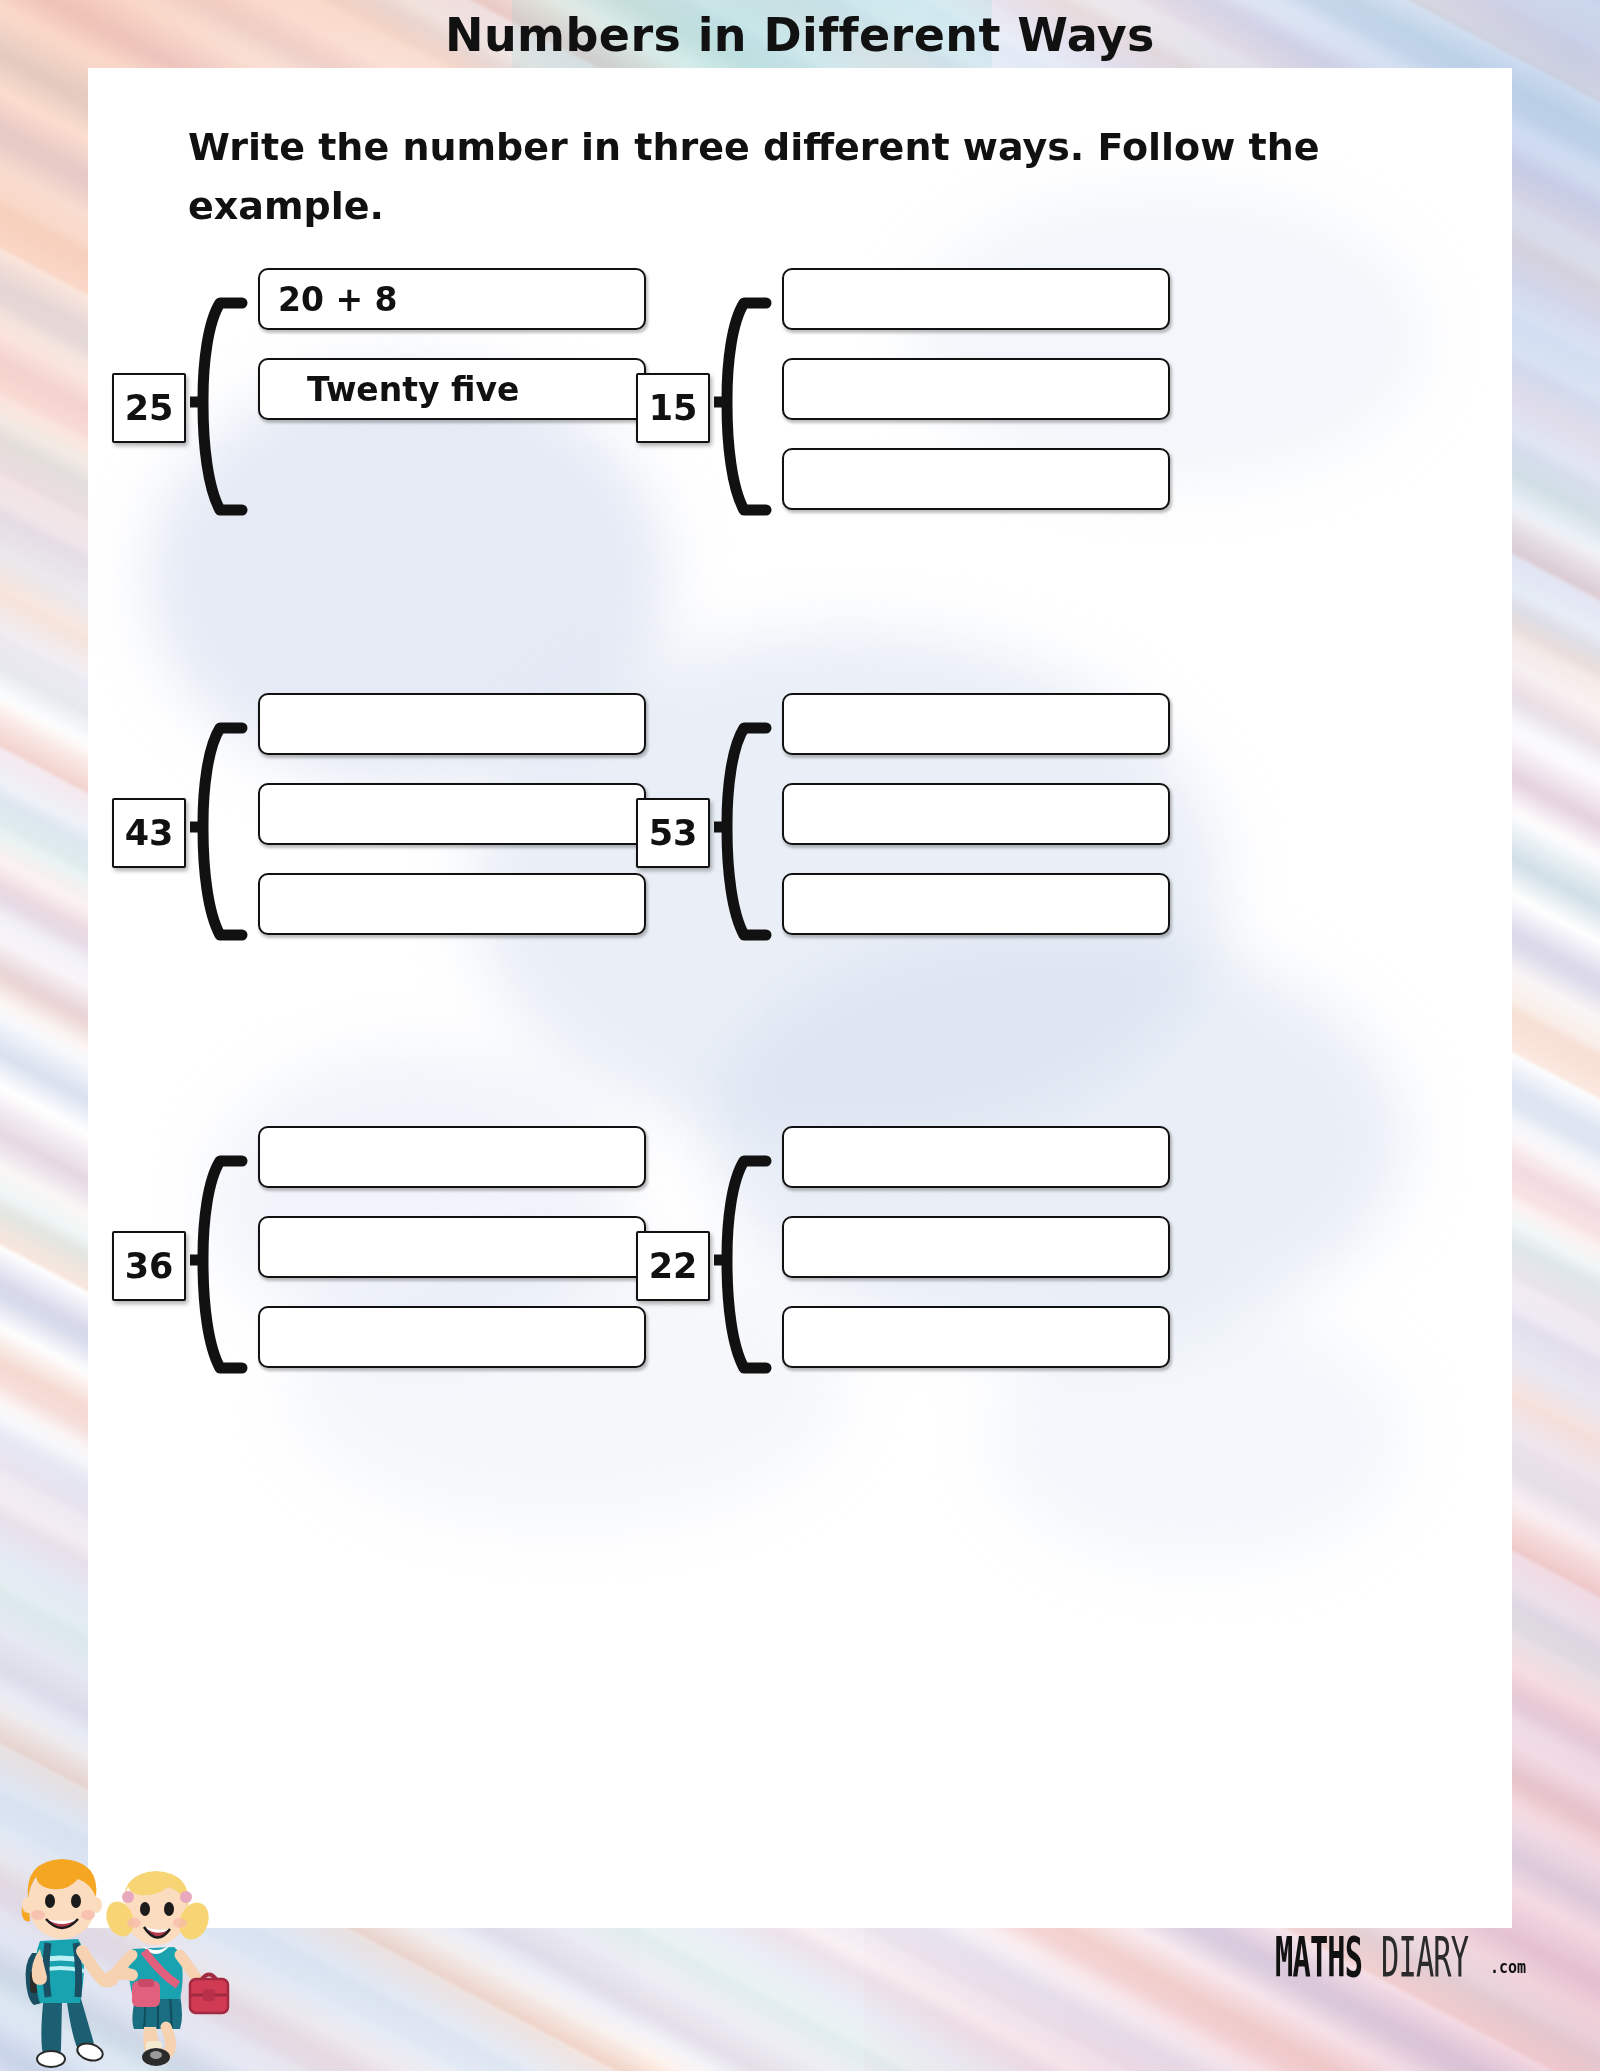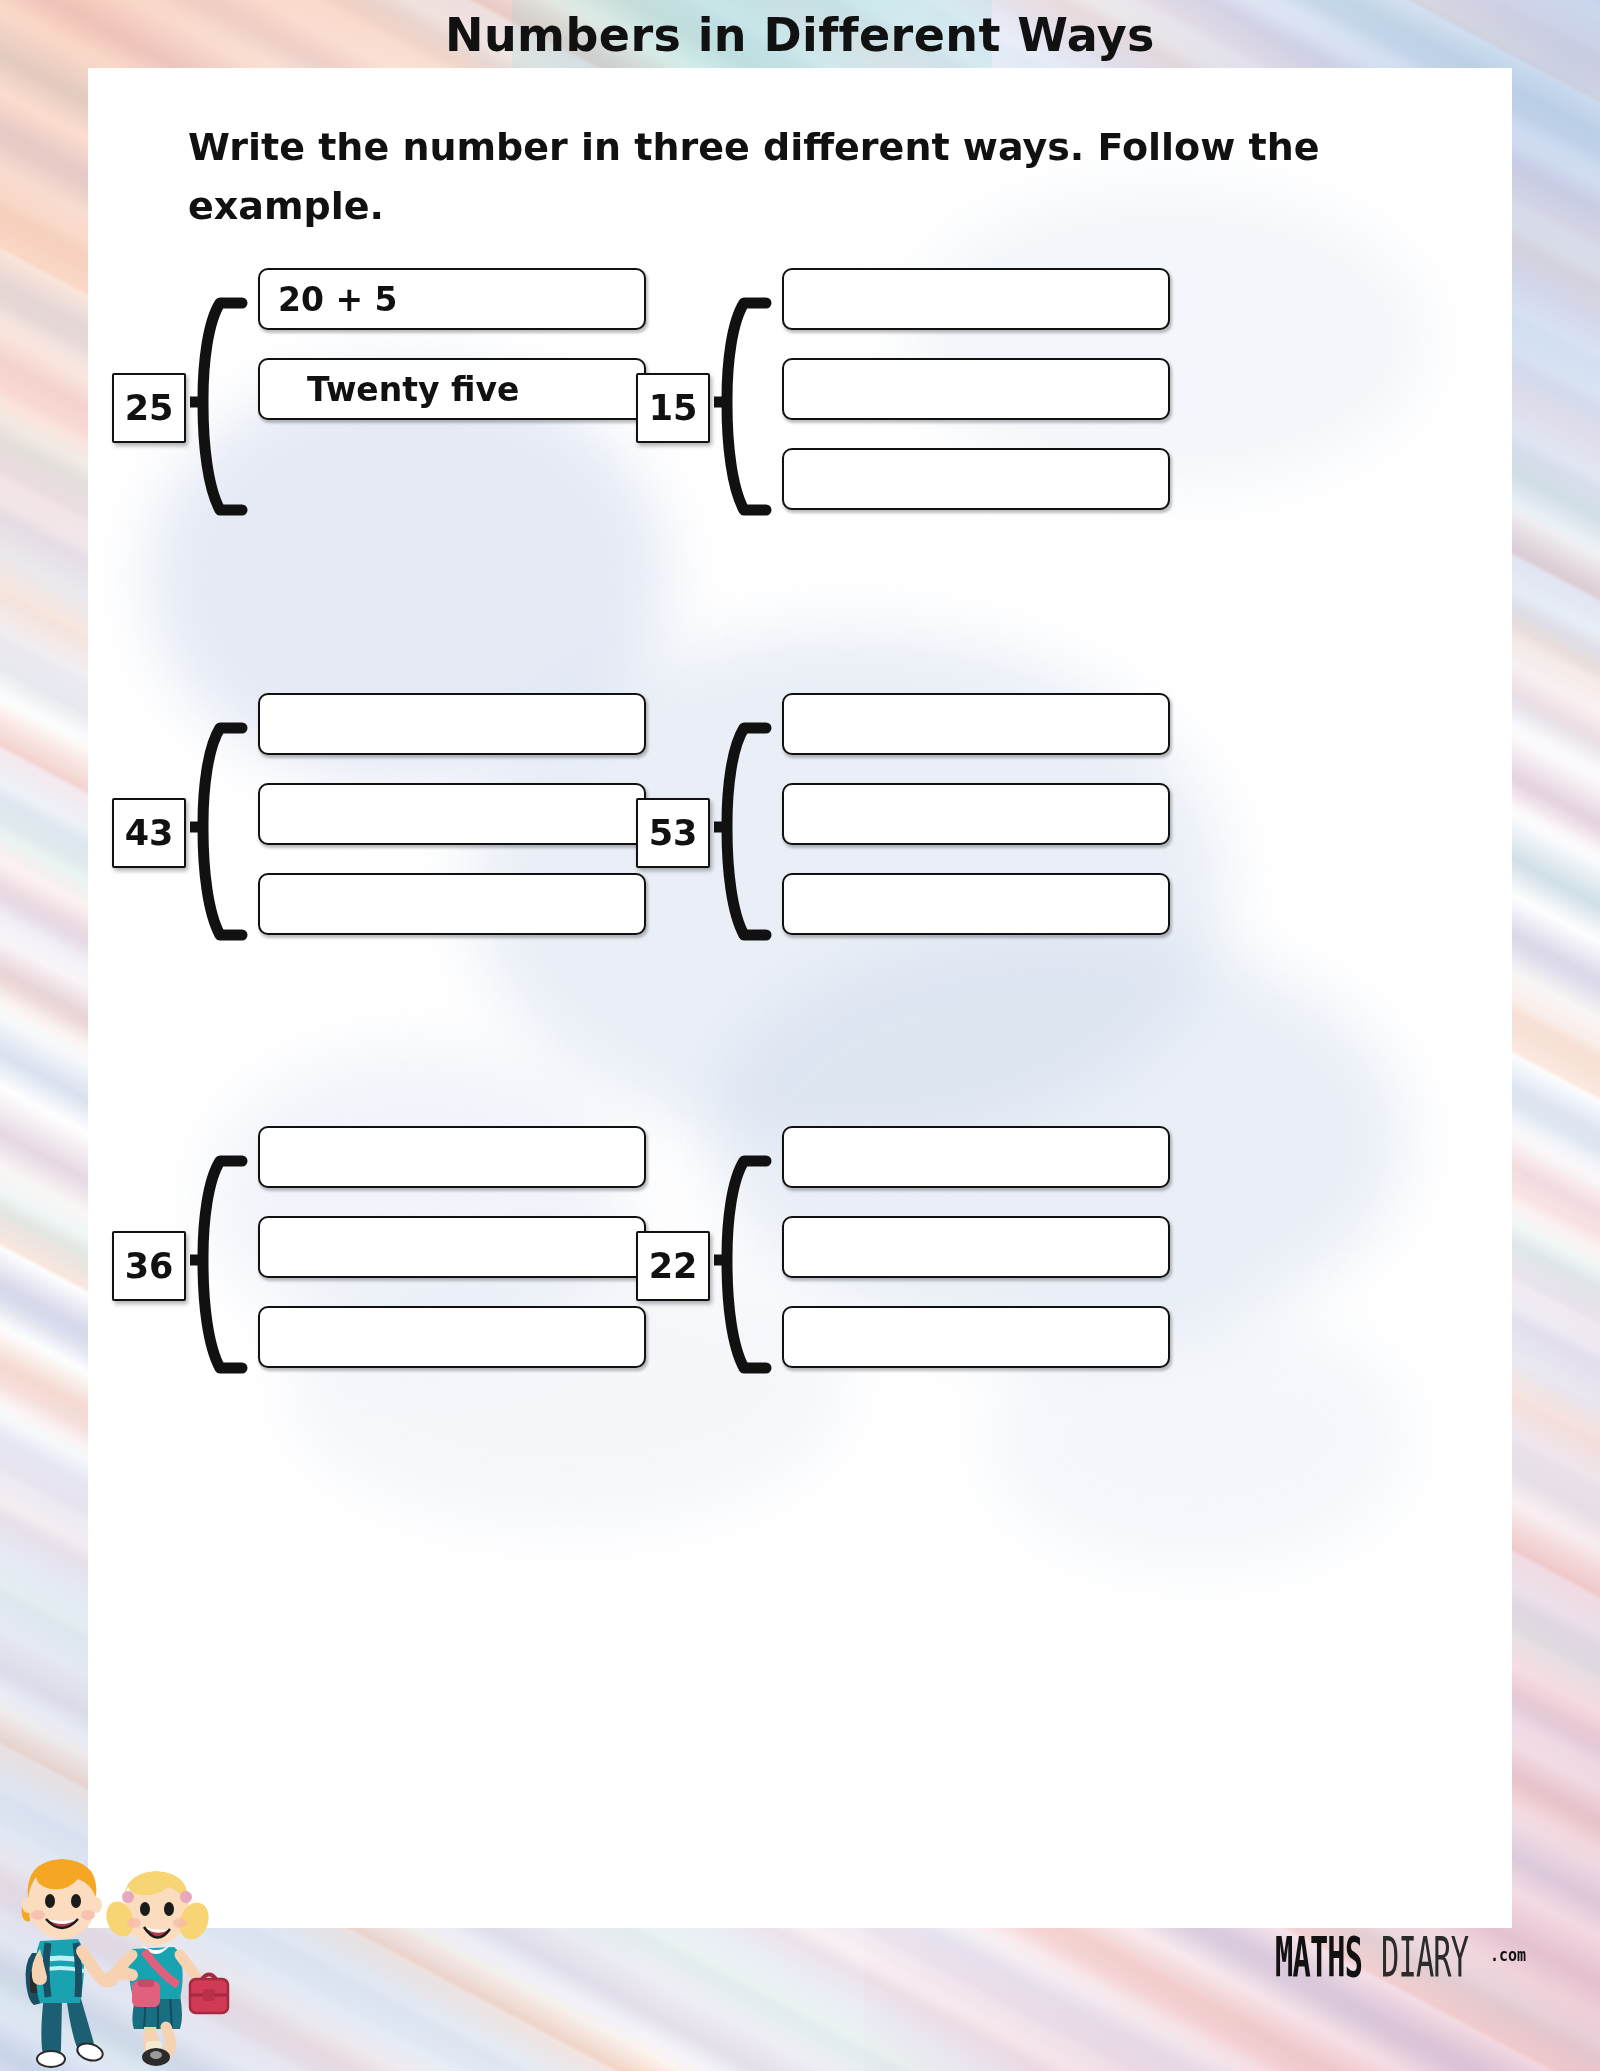--- a/index.html
+++ b/index.html
@@ -100,21 +100,21 @@
     font-family:"DejaVu Sans", sans-serif;
     font-size:33px;font-weight:700;color:#111;
     margin-bottom:28px;
   }
   .ansbox:last-child{margin-bottom:0;padding-left:47px;}
 
   
   #kids{position:absolute;left:4px;bottom:0;width:236px;height:226px;z-index:6;}
   #brand{
     position:absolute;right:74px;bottom:82px;z-index:6;
-    display:flex;align-items:flex-start;
+    display:flex;align-items:center;
   }
   #brand .maths{
     font-family:"DejaVu Sans Mono", monospace;
     font-size:37px;font-weight:700;color:#111;letter-spacing:-1px;
     transform:scaleY(1.5) scaleX(.82);transform-origin:left bottom;
   }
   #brand .diary{
     font-family:"DejaVu Sans Mono", monospace;
     font-size:37px;font-weight:400;color:#2b2b2b;letter-spacing:-1px;
     transform:scaleY(1.5) scaleX(.82);transform-origin:left bottom;
@@ -151,21 +151,21 @@
 
   <div id="instructions">Write the number in three different ways. Follow the example.</div>
 
   <div class="group" style="left:24px;top:200px;">
     <div class="numbox">25</div>
     <svg class="brace" viewBox="0 0 62 222">
       <path d="M52 7 H30 C18 26 13 66 13 103 L13 108 C13 150 18 192 30 214 H52" fill="none" stroke="#111" stroke-width="11" stroke-linecap="round" stroke-linejoin="round"></path>
       <path d="M13 106 H0" fill="none" stroke="#111" stroke-width="11" stroke-linecap="butt"></path>
     </svg>
     <div class="answers">
-      <div class="ansbox">20 + 5</div>
+      <div class="ansbox">20 + 8</div>
       <div class="ansbox">Twenty five</div>
     </div>
   </div>
 
   <div class="group" style="left:548px;top:200px;">
     <div class="numbox">15</div>
     <svg class="brace" viewBox="0 0 62 222">
       <path d="M52 7 H30 C18 26 13 66 13 103 L13 108 C13 150 18 192 30 214 H52" fill="none" stroke="#111" stroke-width="11" stroke-linecap="round" stroke-linejoin="round"></path>
       <path d="M13 106 H0" fill="none" stroke="#111" stroke-width="11" stroke-linecap="butt"></path>
     </svg>

